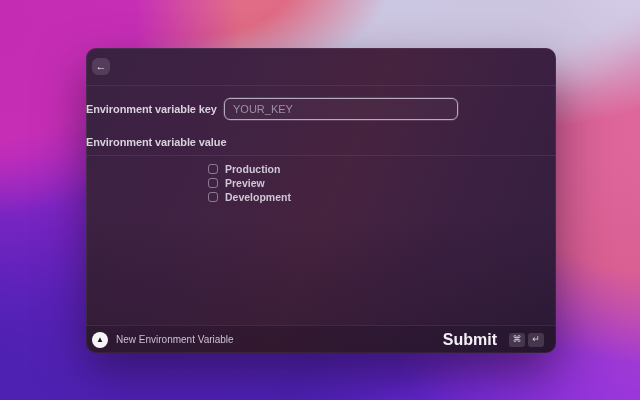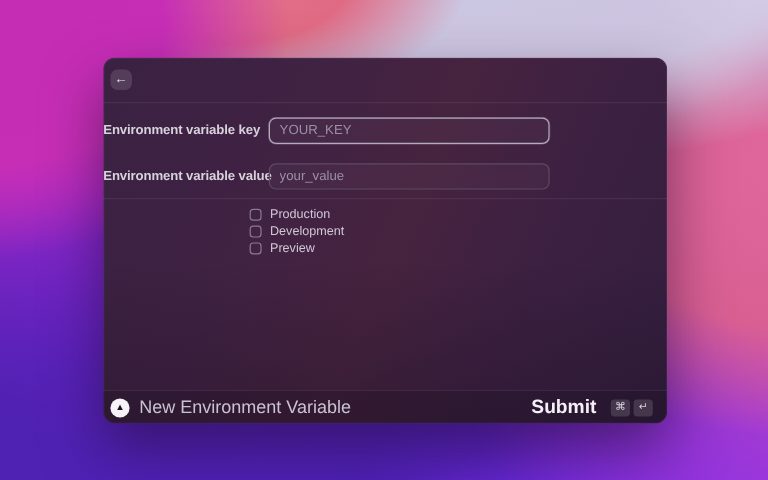--- a/index.html
+++ b/index.html
@@ -63,35 +63,35 @@
 
   .section-divider { height: 1px; background: rgba(255,255,255,0.07); margin-top: -9px; }
 
   .checkbox-group { padding: 6px 0 0 122px; }
   .checkbox-row { display: flex; align-items: center; height: 14px; cursor: pointer; }
   .checkbox-box {
     width: 10px; height: 10px; border-radius: 3px; flex: none;
     border: 1px solid rgba(255,255,255,0.4);
     background: transparent;
   }
-  .checkbox-label { margin-left: 7px; font-size: 10.5px; font-weight: normal; color: #cfc8d6; text-align: center; }
+  .checkbox-label { margin-left: 7px; font-size: 10.5px; font-weight: bold; color: #cfc8d6; text-align: center; }
 
   .win-footer {
     position: absolute; left: 0; right: 0; bottom: 0; height: 28px;
     border-top: 1px solid rgba(255,255,255,0.08);
     background: rgba(22,12,28,0.18);
     border-radius: 0 0 10px 10px;
     display: flex; align-items: center; padding: 0 12px 0 6px;
   }
   .app-icon {
     width: 16px; height: 16px; border-radius: 50%; background: #f5f3f6; flex: none;
     display: flex; align-items: center; justify-content: center;
     color: #141216; font-size: 8px; line-height: 1;
   }
-  .footer-title { margin-left: 8px; font-size: 15px; color: #c9c2d0; }
+  .footer-title { margin-left: 8px; font-size: 10px; color: #c9c2d0; }
   .footer-spacer { flex: 1; }
   .submit-label { font-size: 16px; font-weight: bold; color: #f3f0f6; margin-right: 9px; cursor: pointer; }
   .kbd {
     width: 16px; height: 14px; border-radius: 3px; margin-left: 3px;
     background: rgba(255,255,255,0.14);
     display: flex; align-items: center; justify-content: center;
     font-size: 9px; color: #d8d2de; line-height: 1;
   }
 </style>
 </head>
@@ -109,37 +109,36 @@
 
   <div class="form-area">
 
     <div class="form-row">
       <div class="form-label">Environment variable key</div>
       <input class="form-input focused" type="text" placeholder="YOUR_KEY" style="">
     </div>
 
     <div class="form-row">
       <div class="form-label">Environment variable value</div>
-      <input class="form-input" type="text" placeholder="your_value" style="">
     </div>
 
     <div class="section-divider"></div>
 
     <div class="checkbox-group">
       <div class="checkbox-row">
         <span class="checkbox-box"></span>
         <span class="checkbox-label">Production</span>
       </div>
       <div class="checkbox-row">
         <span class="checkbox-box"></span>
-        <span class="checkbox-label">Development</span>
+        <span class="checkbox-label">Preview</span>
       </div>
       <div class="checkbox-row">
         <span class="checkbox-box"></span>
-        <span class="checkbox-label">Preview</span>
+        <span class="checkbox-label">Development</span>
       </div>
     </div>
 
   </div>
 
   <div class="win-footer">
     <div class="app-icon">
       <span>▲</span>
     </div>
     <div class="footer-title">New Environment Variable</div>

